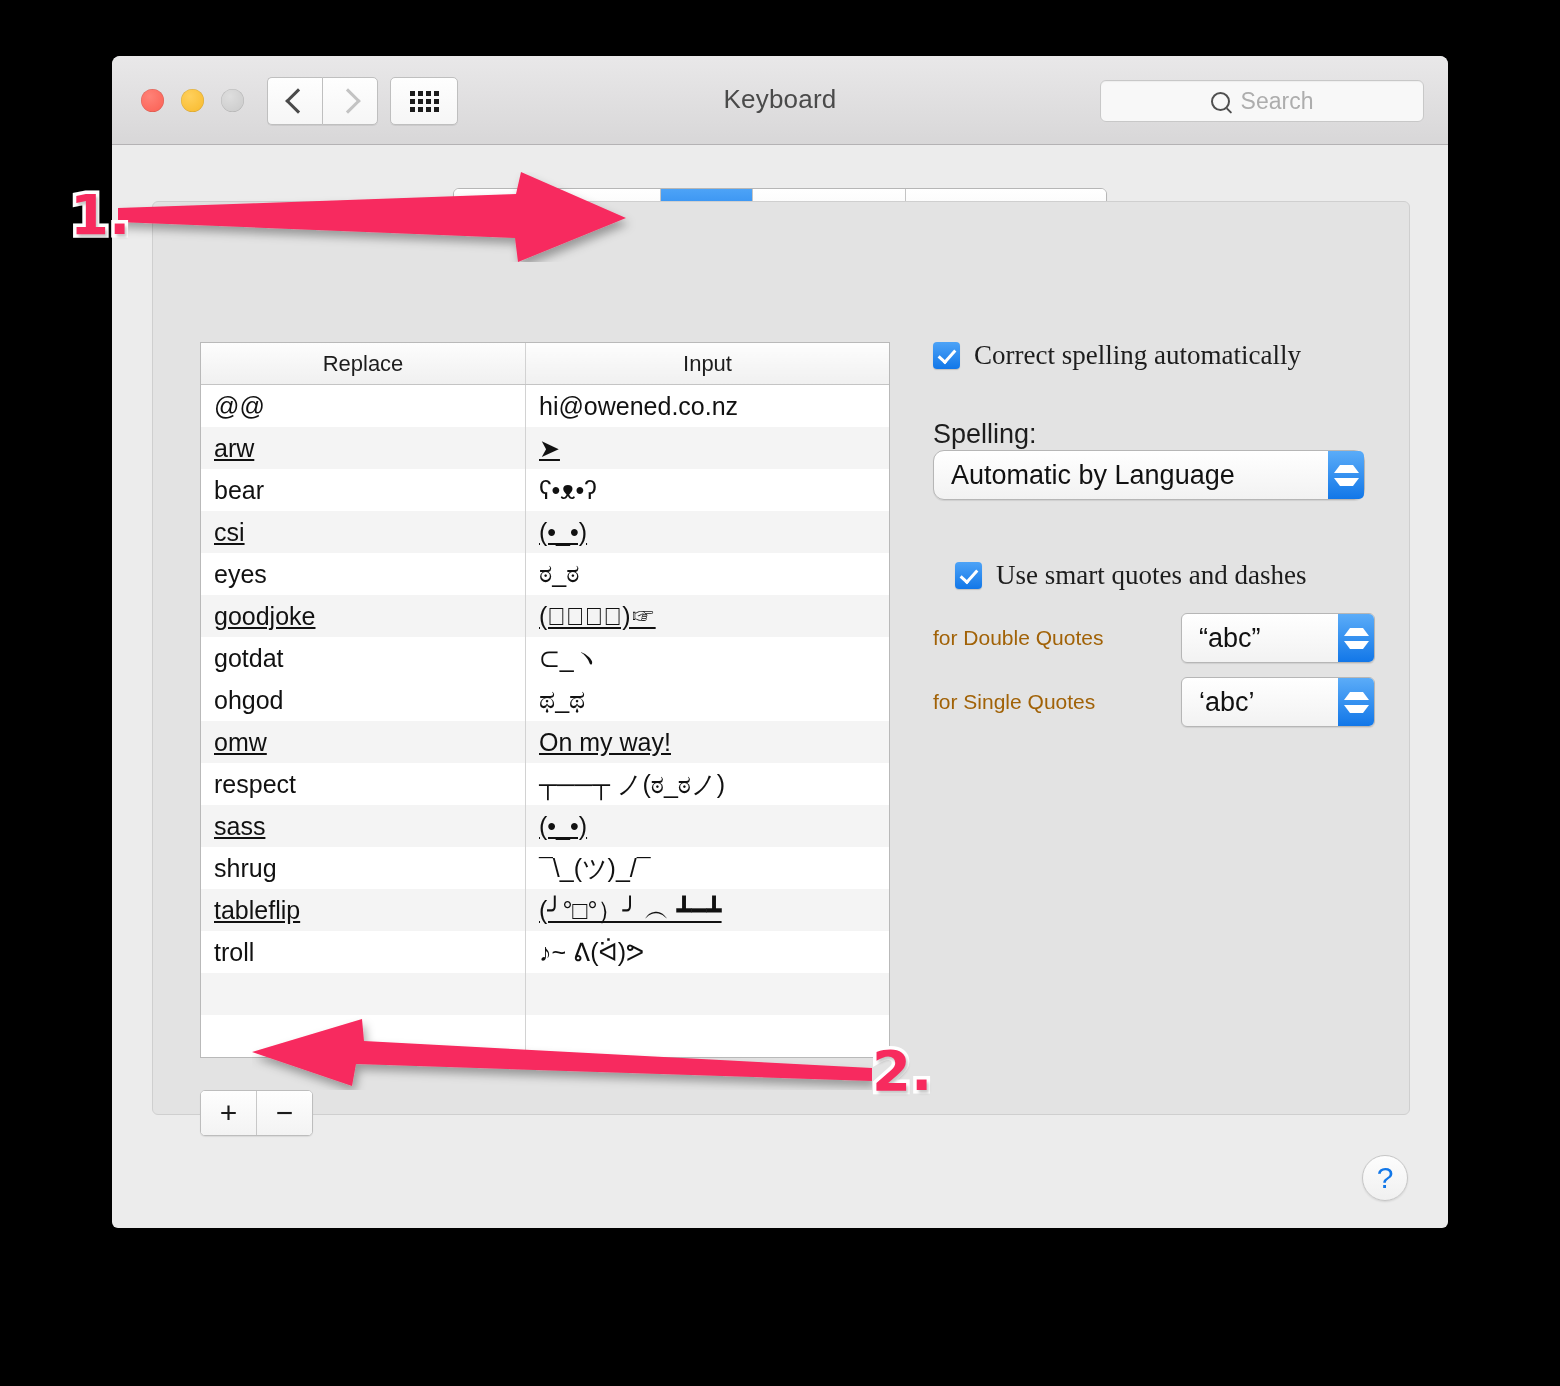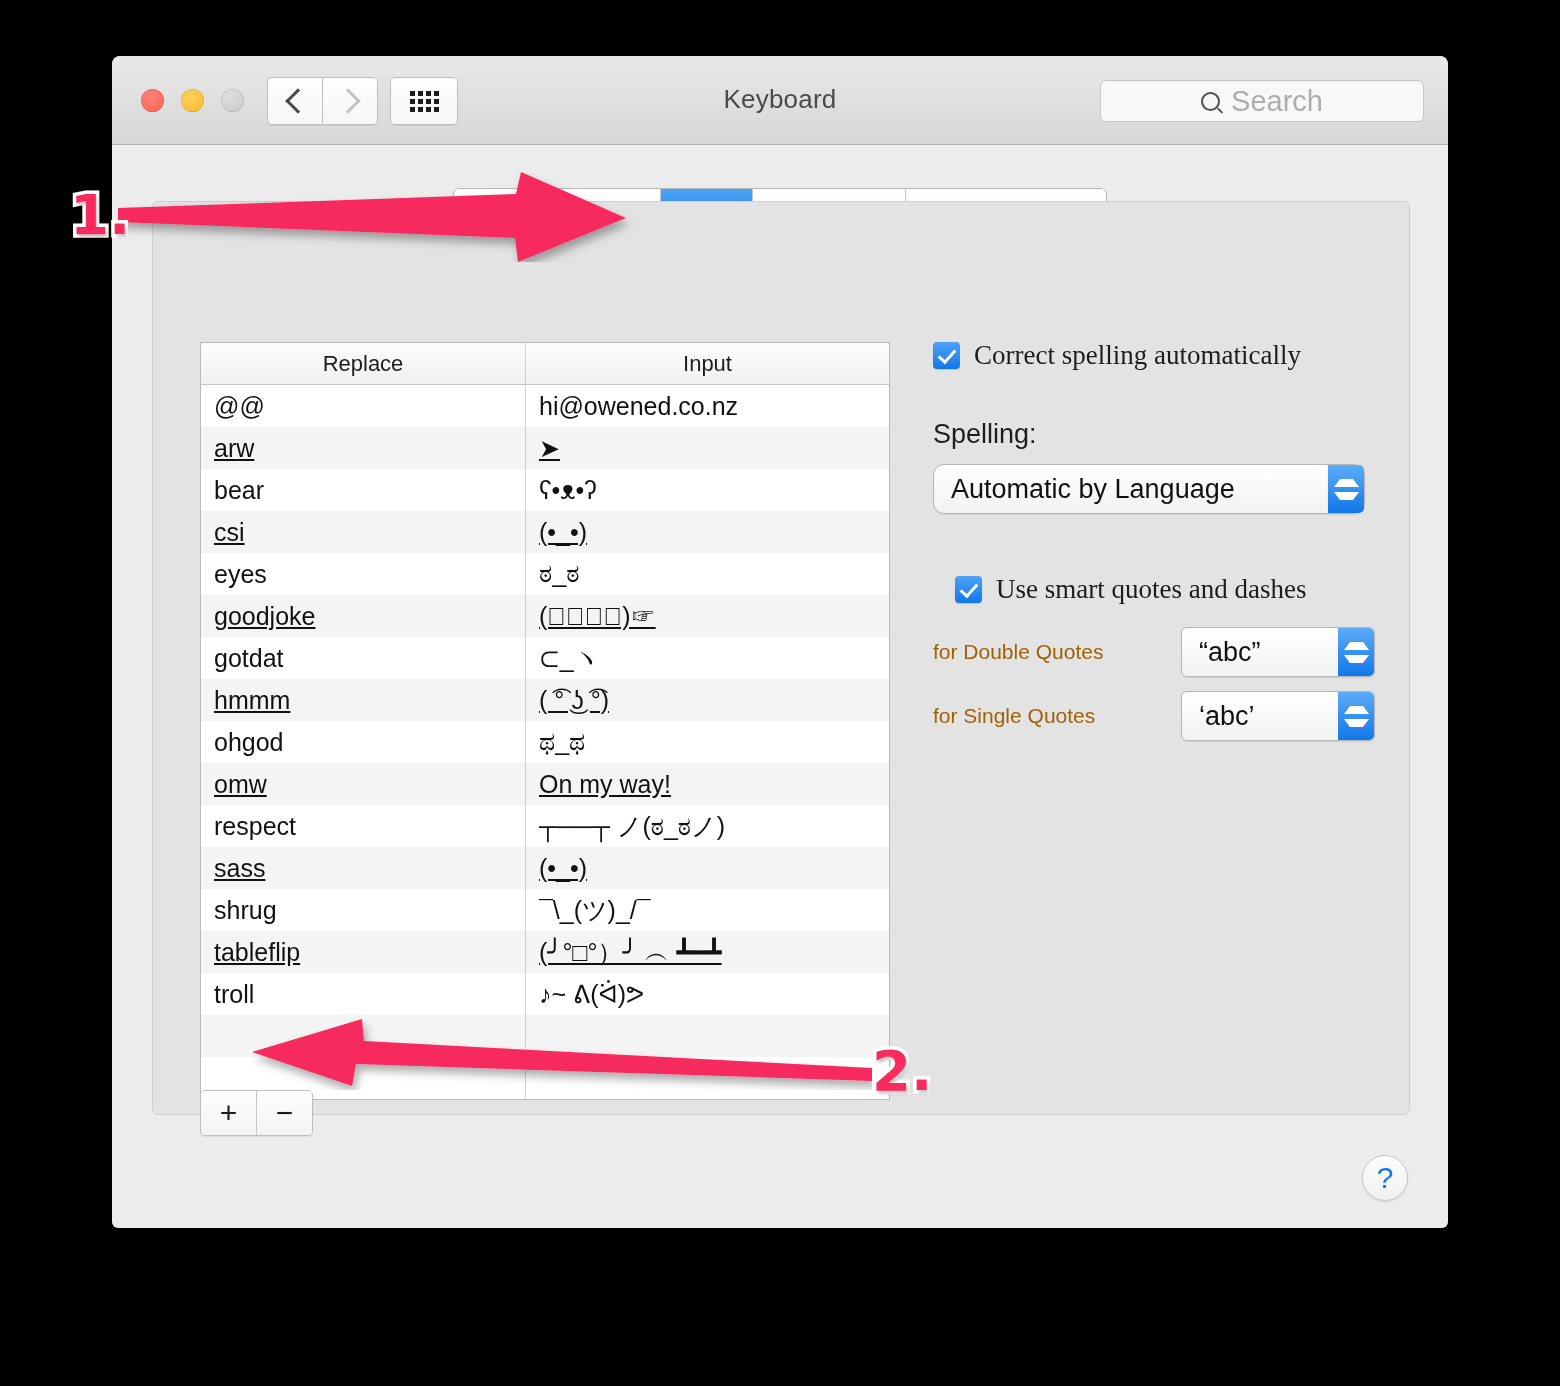--- a/index.html
+++ b/index.html
@@ -104,21 +104,21 @@
   }
   .search-inner { display: flex; align-items: center; gap: 11px; }
   .mag {
     width: 15px; height: 15px; border: 2.4px solid #4f4f4f; border-radius: 50%;
     position: relative;
   }
   .mag::after {
     content: ""; position: absolute; width: 2.4px; height: 7px; background: #4f4f4f;
     right: -3px; bottom: -5px; transform: rotate(-45deg); border-radius: 1px;
   }
-  .search-ph { font-size: 29px; color: #ADADAD; }
+  .search-ph { font-size: 23px; color: #ADADAD; }
 
   
   .tabs-wrap {
     position: absolute;
     left: 0; right: 0;
     top: 132px;
     display: flex; justify-content: center;
   }
   .tabgroup {
     display: flex;
@@ -383,24 +383,20 @@
               <td class="with">ಠ_ಠ</td>
             </tr>
           <tr class="even">
               <td class="c1">goodjoke</td>
               <td class="with">(☞ﾟヮﾟ)☞</td>
             </tr>
           <tr class="odd">
               <td class="c1">gotdat</td>
               <td class="with">⊂_ヽ</td>
             </tr>
-          <tr class="even">
-              <td class="c1">hmmm</td>
-              <td class="with">( ͡° ͜ʖ ͡°)</td>
-            </tr>
           <tr class="odd">
               <td class="c1">ohgod</td>
               <td class="with">ಥ_ಥ</td>
             </tr>
           <tr class="even">
               <td class="c1">omw</td>
               <td class="with">On my way!</td>
             </tr>
           <tr class="odd">
               <td class="c1">respect</td>
@@ -439,21 +435,21 @@
       <div class="arbtn">−</div>
     </div>
 
     <div class="options">
 
       <div class="chkrow" style="margin-bottom:48px;">
         <span class="chkbox"></span>
         <span class="opt-label">Correct spelling automatically</span>
       </div>
 
-      <div class="sec-label" style="margin-bottom:14px;">Spelling:</div>
+      <div class="sec-label" style="">Spelling:</div>
 
       <div class="popup" style="width:430px;margin-bottom:60px;border-radius:11px;">
         <span class="pval">Automatic by Language</span>
         <span class="stepper">
           <span class="arrowup"></span>
           <span class="arrowdn"></span>
         </span>
       </div>
 
       <div class="chkrow" style="margin-bottom:22px;margin-left:22px;">

